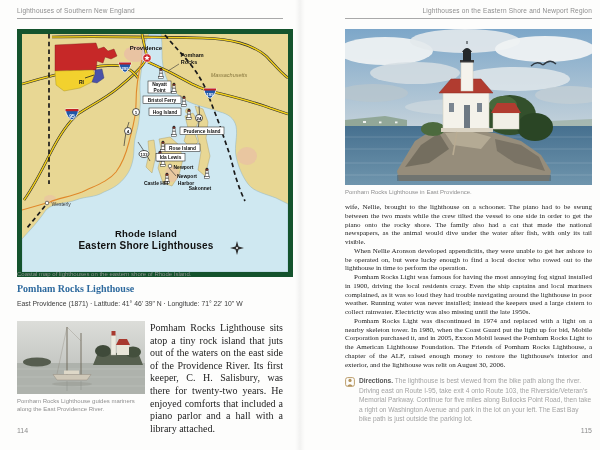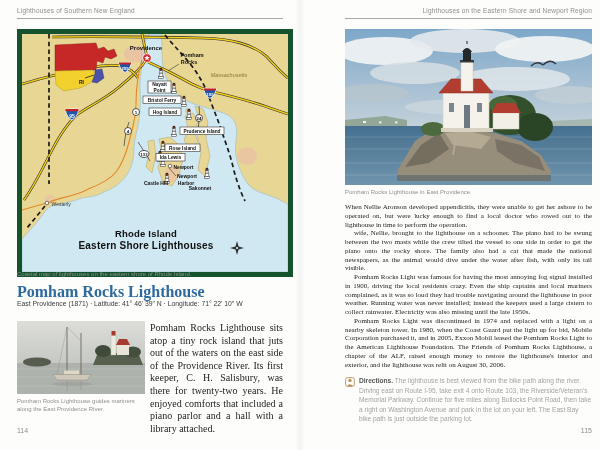--- a/index.html
+++ b/index.html
@@ -4,21 +4,21 @@
 <style>
   html,body{margin:0;padding:0;}
   body{width:600px;height:450px;overflow:hidden;background:#fcfcfb;font-family:"Liberation Serif",serif;}
   #spread{position:relative;width:600px;height:450px;background:#fdfdfc;}
   #spread::after{content:"";position:absolute;left:295px;top:0;width:10px;height:100%;
     background:linear-gradient(90deg,rgba(0,0,0,0) 0%,rgba(0,0,0,0.045) 50%,rgba(0,0,0,0) 100%);pointer-events:none;}
   .runhead{position:absolute;top:7px;font-family:"Liberation Sans",sans-serif;font-size:6.5px;color:#8d8d8d;letter-spacing:.2px;}
   .runrule{position:absolute;top:18px;height:1px;background:#a9a9a9;}
   .mapbox{position:absolute;left:17px;top:29px;width:266px;height:238px;border:5px solid #14532d;box-sizing:content-box;}
   .mapcap{position:absolute;left:17px;top:271px;width:266px;font-family:"Liberation Sans",sans-serif;font-size:6px;color:#909090;}
-  .sectitle{position:absolute;left:17px;top:283px;font-family:"Liberation Serif",serif;font-weight:bold;font-size:16px;color:#2e6a9e;}
+  .sectitle{position:absolute;left:17px;top:283px;font-family:"Liberation Serif",serif;font-weight:bold;font-size:10px;color:#2e6a9e;}
   .subtitle{position:absolute;left:17px;top:300px;font-family:"Liberation Sans",sans-serif;font-size:6.8px;color:#3a3a3a;}
   .photoL{position:absolute;left:17px;top:321px;width:128px;height:73px;}
   .photoLcap{position:absolute;left:17px;top:397px;width:128px;font-family:"Liberation Sans",sans-serif;font-size:6px;line-height:1.35;color:#909090;}
   .colL{position:absolute;left:150px;top:322px;width:133px;font-size:10px;line-height:1.26;color:#1c1c1c;text-align:justify;}
   .colL p{margin:0;}
   .colL p + p{text-indent:8px;}
   .photoR{position:absolute;left:345px;top:29px;width:247px;height:156px;}
   .photoRcap{position:absolute;left:345px;top:189px;width:247px;font-family:"Liberation Sans",sans-serif;font-size:6px;color:#909090;}
   .colR{position:absolute;left:345px;top:203px;width:247px;font-size:7px;line-height:1.25;color:#1c1c1c;text-align:justify;}
   .colR p{margin:0;}
@@ -317,22 +317,22 @@
         <rect x="96" y="99" width="52" height="4" fill="#d9d2c2"></rect>
         <rect x="148" y="84" width="26" height="16" fill="#f1efe6" stroke="#d4cfc0" stroke-width="0.5"></rect>
         <polygon points="146,84 176,84 170,74 152,74" fill="#b13c30"></polygon>
         <path d="M112,103 L108,126" stroke="#b8ab92" stroke-width="1.6"></path>
       </g>
     </svg>
   </div>
   <div class="photoRcap">Pomham Rocks Lighthouse in East Providence.</div>
 
   <div class="colR">
+    <p>wife, Nellie, brought to the lighthouse on a schooner. The piano had to be swung between the two masts while the crew tilted the vessel to one side in order to get the piano onto the rocky shore. The family also had a cat that made the national newspapers, as the animal would dive under the water after fish, with only its tail visible.</p>
     <p>When Nellie Aronson developed appendicitis, they were unable to get her ashore to be operated on, but were lucky enough to find a local doctor who rowed out to the lighthouse in time to perform the operation.</p>
-    <p>wife, Nellie, brought to the lighthouse on a schooner. The piano had to be swung between the two masts while the crew tilted the vessel to one side in order to get the piano onto the rocky shore. The family also had a cat that made the national newspapers, as the animal would dive under the water after fish, with only its tail visible.</p>
     <p>Pomham Rocks Light was famous for having the most annoying fog signal installed in 1900, driving the local residents crazy. Even the ship captains and local mariners complained, as it was so loud they had trouble navigating around the lighthouse in poor weather. Running water was never installed; instead the keepers used a large cistern to collect rainwater. Electricity was also missing until the late 1950s.</p>
     <p>Pomham Rocks Light was discontinued in 1974 and replaced with a light on a nearby skeleton tower. In 1980, when the Coast Guard put the light up for bid, Mobile Corporation purchased it, and in 2005, Exxon Mobil leased the Pomham Rocks Light to the American Lighthouse Foundation. The Friends of Pomham Rocks Lighthouse, a chapter of the ALF, raised enough money to restore the lighthouse's interior and exterior, and the lighthouse was relit on August 30, 2006.</p>
     <div class="dirs">
       <svg class="dicon" viewBox="0 0 10 10">
         <rect x="0.6" y="0.6" width="8.8" height="8.8" rx="2" fill="none" stroke="#b3925a" stroke-width="0.9"></rect>
         <circle cx="5" cy="3.4" r="1.6" fill="#b3925a"></circle>
         <path d="M2.2,9 Q5,5.4 7.8,9 Z" fill="#b3925a"></path>
       </svg>
       <span class="dlabel">Directions.</span>
       <span>The lighthouse is best viewed from the bike path along the river. Driving east on Route I-95, take exit 4 onto Route 103, the Riverside/Veteran's Memorial Parkway. Continue for five miles along Bullocks Point Road, then take a right on Washington Avenue and park in the lot on your left. The East Bay bike path is just outside the parking lot.</span>

